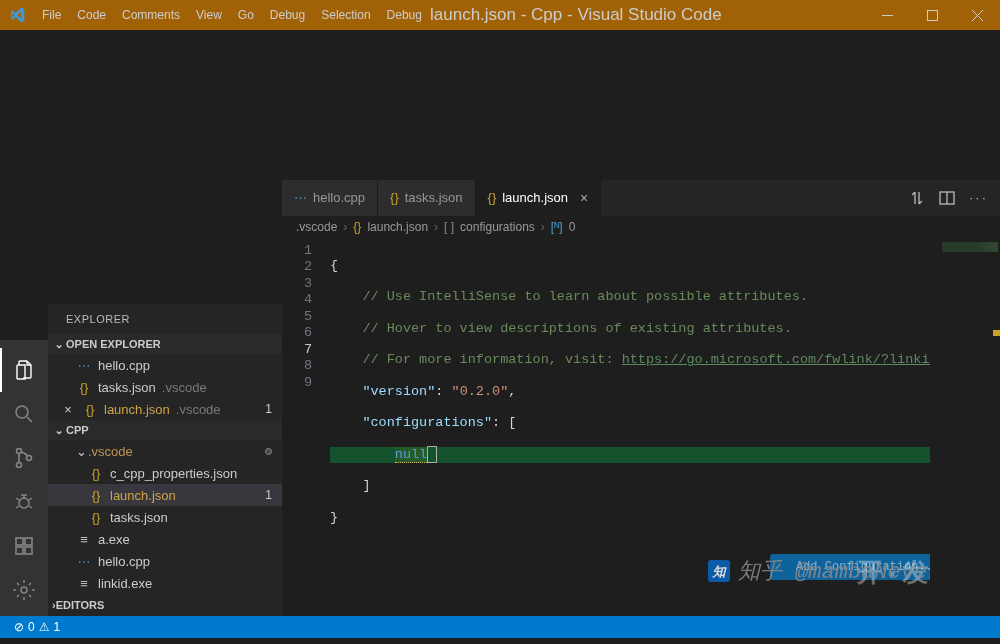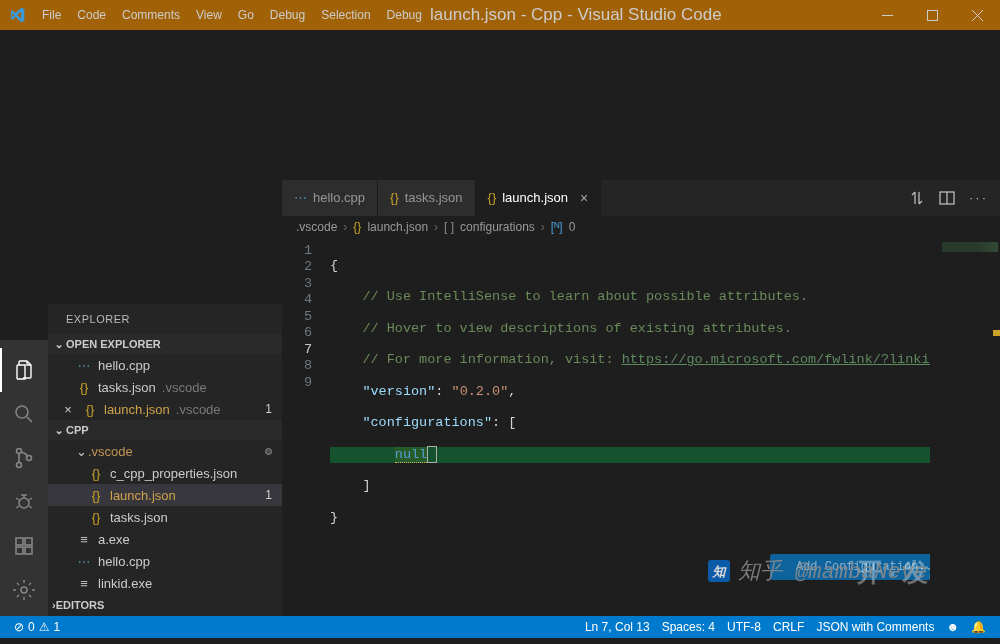--- a/index.html
+++ b/index.html
@@ -289,22 +289,13 @@
   </div>
 </div>
 
 <div class="statusbar">
   <div class="sb-item">
     <span>⊘</span>
       <span>0</span>
     <span>⚠</span>
       <span>1</span>
   </div>
-  <div class="right">
-    <div class="sb-item">Ln 7, Col 13</div>
-    <div class="sb-item">Spaces: 4</div>
-    <div class="sb-item">UTF-8</div>
-    <div class="sb-item">CRLF</div>
-    <div class="sb-item">JSON with Comments</div>
-    <div class="sb-item">☻</div>
-    <div class="sb-item">🔔</div>
-  </div>
 </div>
 
 </body></html>

